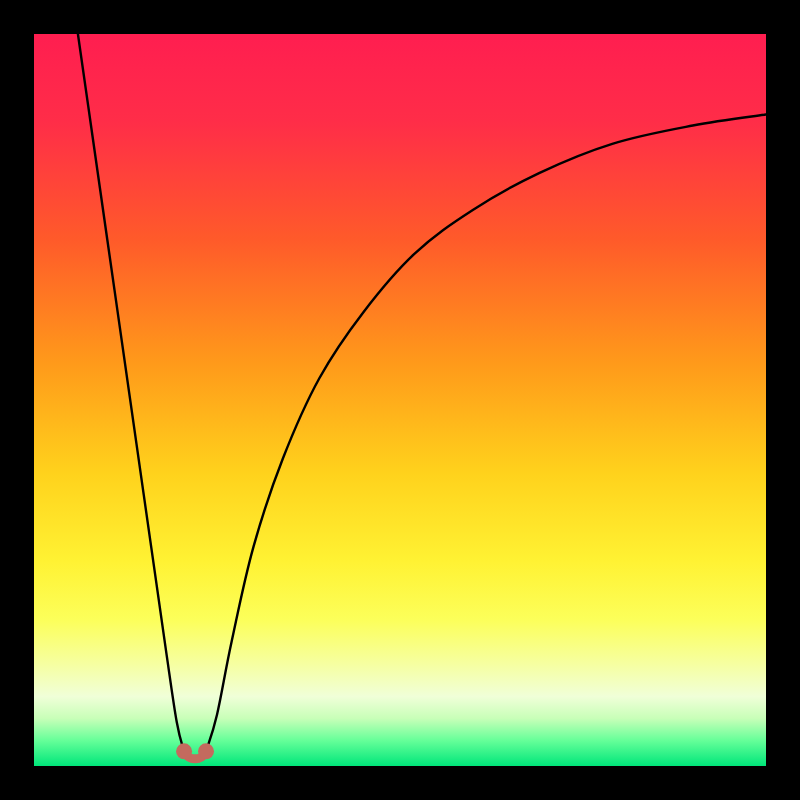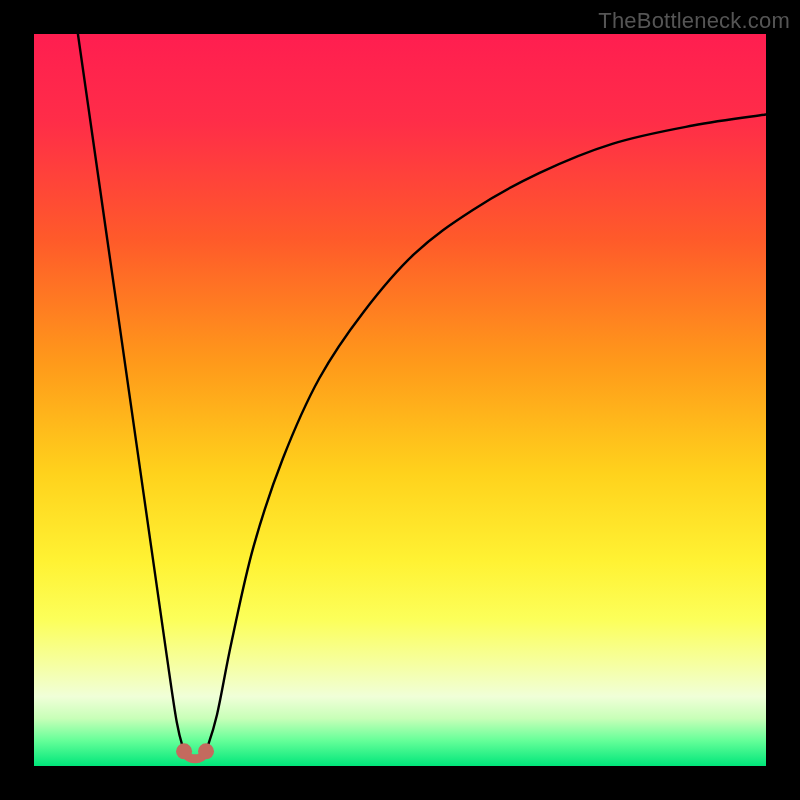--- a/index.html
+++ b/index.html
@@ -50,21 +50,20 @@
   }
   .knob {
     fill: #c46a5e;
   }
 </style>
 </head>
 <body>
 
 <div class="frame">
 
-  <div class="watermark">TheBottleneck.com</div>
 
   <div class="plot-area">
 
     <svg class="gradient-bg" viewBox="0 0 732 732" preserveAspectRatio="none">
       <defs>
         <linearGradient id="heat" x1="0" y1="0" x2="0" y2="1">
 
         <stop offset="0%" stop-color="#ff1e50"></stop>
             <stop offset="12%" stop-color="#ff2d48"></stop>
             <stop offset="28.000000000000004%" stop-color="#ff5a2a"></stop>

